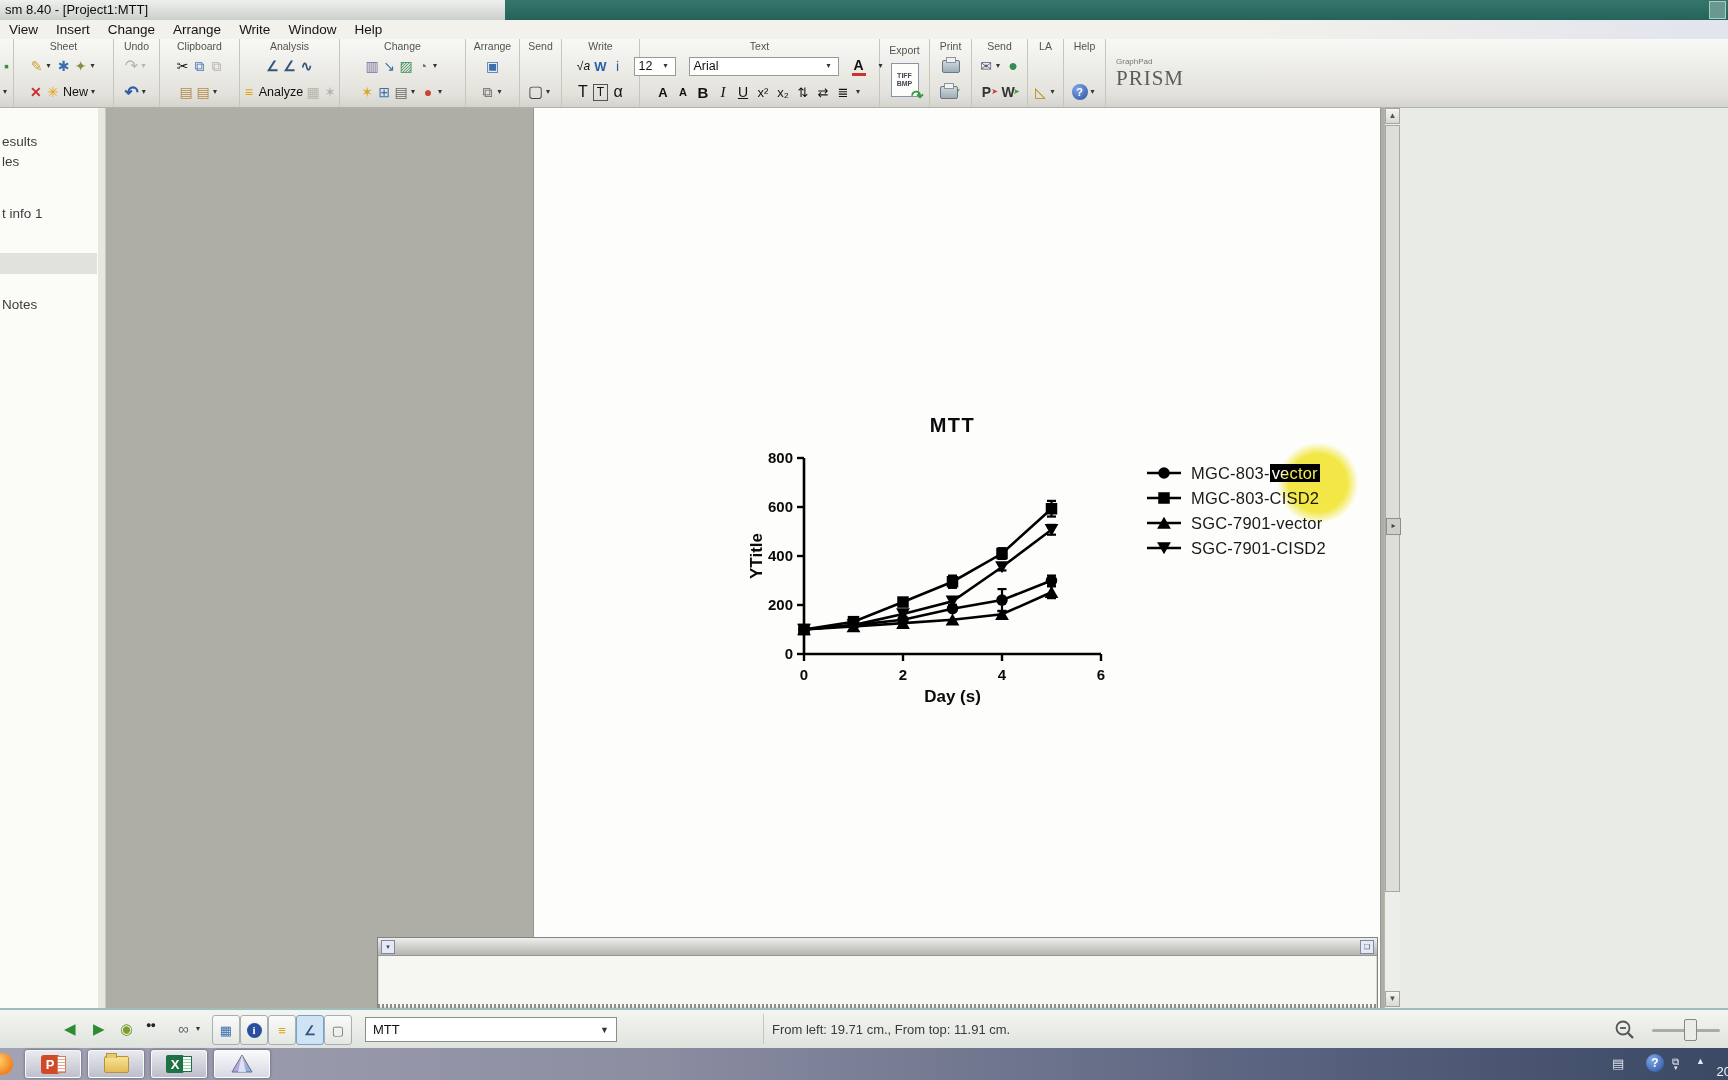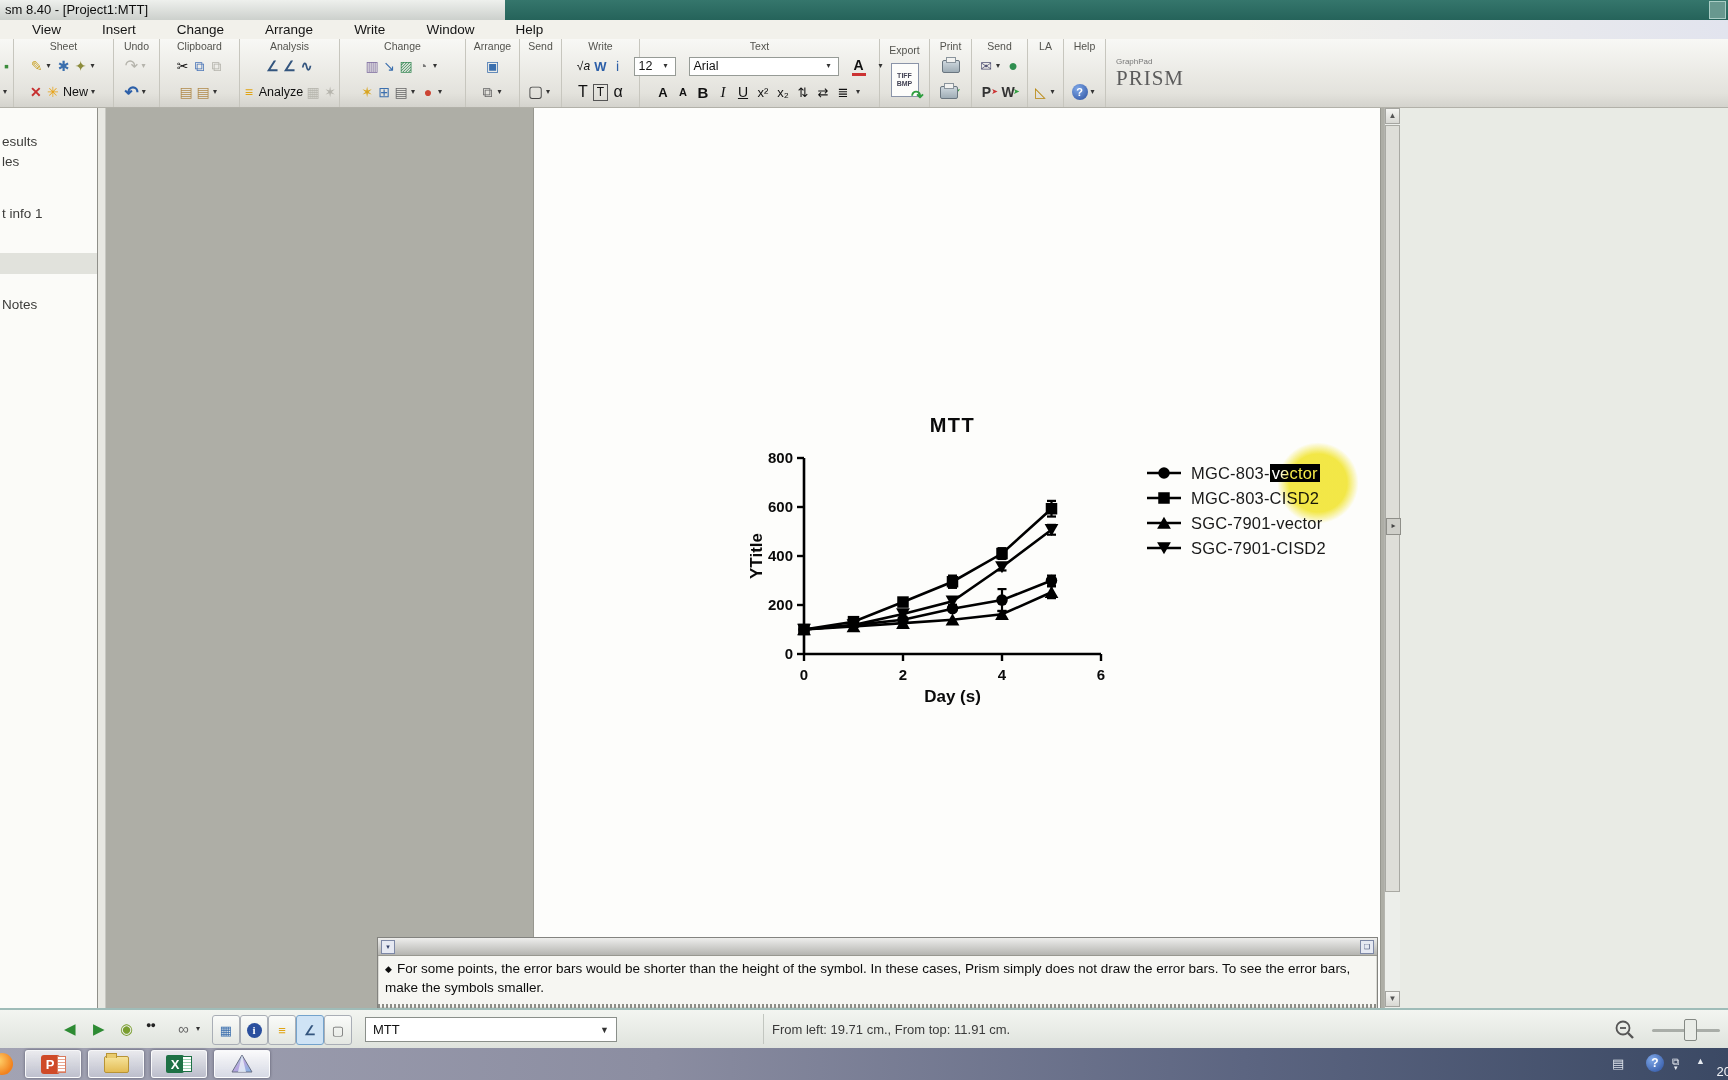--- a/index.html
+++ b/index.html
@@ -9,21 +9,21 @@
   #titlebar{position:absolute;left:0;top:0;width:1728px;height:20px;
     background:linear-gradient(#eef0ed,#ccd0cc);}
   #titlebar .title-text{position:absolute;left:5px;top:2px;font-size:13px;color:#0d0d0d;white-space:nowrap;}
   #titlebar-teal{position:absolute;left:505px;top:0;width:1223px;height:20px;
     background:linear-gradient(#35766c,#25635a);}
   #corner-box{position:absolute;right:2px;top:1px;width:15px;height:16px;background:#68988f;border:1px solid #a9cdc5;}
   
   #menubar{position:absolute;left:0;top:20px;width:1728px;height:19px;
     background:linear-gradient(90deg,#f2f1eb 72%,#e2e4ee);border-bottom:1px solid #d6d5cd;
     display:flex;align-items:center;font-size:13.5px;color:#141414;}
-  .menu-item{padding:0 9px;cursor:default;margin-left:23px;}
+  .menu-item{padding:0 9px;cursor:default;}
   
   #toolbar{position:absolute;left:0;top:39px;width:1728px;height:68px;
     background:linear-gradient(#f8f8f5,#e3e2dc 80%,#d4d3cd);border-bottom:1px solid #b2b1a9;
     display:flex;align-items:stretch;}
   .tgroup{border-right:1px solid #c7c6be;display:flex;flex-direction:column;align-items:center;padding-top:1px;box-sizing:border-box;flex:0 0 auto;}
   .tglabel{font-size:10.5px;color:#53534e;height:13px;line-height:13px;}
   .trow{display:flex;align-items:center;justify-content:center;gap:3px;height:26px;font-size:14px;line-height:1;}
   .ti{display:inline-flex;align-items:center;justify-content:center;min-width:14px;height:20px;}
   .caret{font-size:8px;color:#333;min-width:7px;}
   .dis{color:#b5b4ac;}
@@ -32,21 +32,21 @@
   .printer{width:16px;height:11px;background:linear-gradient(#cfd8de,#9fadb6);border:1px solid #6a7680;border-radius:2px;position:relative;}
   .printer::before{content:"";position:absolute;left:3px;top:-4px;width:8px;height:4px;background:#f2f2f0;border:1px solid #8a949c;}
   .doc-icon{width:26px;height:32px;background:#fdfdfb;border:1px solid #8a94a8;position:relative;
     font-size:7px;font-weight:bold;color:#445;display:flex;flex-direction:column;align-items:center;justify-content:center;line-height:8px;}
   .doc-icon .swoosh{position:absolute;right:-6px;bottom:-4px;color:#2f9e3f;font-size:15px;font-weight:bold;}
   #brand{display:flex;flex-direction:column;align-items:flex-start;justify-content:center;padding:2px 8px 0 10px;}
   #brand .b-small{font-size:8px;color:#777;}
   #brand .b-big{font-size:21px;color:#5c5c5c;letter-spacing:1px;font-family:"Liberation Serif",serif;}
   
   #main{position:absolute;left:0;top:108px;width:1728px;height:900px;background:#e9ebe5;}
-  #navigator{position:absolute;left:0;top:0;width:97px;height:900px;background:#fbfbf8;border-right:1px solid #8f8f89;}
+  #navigator{position:absolute;left:0;top:0;width:97px;height:900px;background:#fbfbf8;border-right:1px solid #8f8f89;padding-left:36px;}
   .nav-item{position:absolute;left:2px;font-size:13.5px;color:#3c3c3a;white-space:nowrap;}
   #nav-band{position:absolute;left:0;top:145px;width:97px;height:21px;background:#e1e2dc;}
   #nav-strip{position:absolute;left:98px;top:0;width:7px;height:900px;background:#e8e8e2;border-right:1px solid #c8c8c2;}
   #docarea{position:absolute;left:106px;top:0;width:1278px;height:900px;background:#aeaea6;}
   #page{position:absolute;left:533px;top:0;width:848px;height:900px;background:#fdfdfb;
     border-left:1px solid #97978f;border-right:1px solid #97978f;box-sizing:border-box;}
   
   #chart{position:absolute;left:690px;top:292px;width:680px;height:335px;}
   #chart-svg text.tick{font:700 15px "Liberation Sans",sans-serif;fill:#0a0a0a;}
   #chart-svg text.ctitle{font:700 20px "Liberation Sans",sans-serif;fill:#0a0a0a;letter-spacing:1.5px;}
@@ -462,21 +462,20 @@
       <span class="leg-label">SGC-7901-CISD2</span>
     </div>
     <div id="highlight-blob"></div>
   </div>
 
   <div id="msg">
     <div id="msg-title">
       <span class="msg-btn" style="left:3px">▾</span>
       <span class="msg-btn" style="right:3px">❑</span>
     </div>
-    <div id="msg-body"><span class="bullet">◆</span><span>For some points, the error bars would be shorter than the height of the symbol. In these cases, Prism simply does not draw the error bars. To see the error bars, make the symbols smaller.</span></div>
     <div id="msg-dots"></div>
   </div>
 
   <div id="vscroll">
     <div class="sb-arr" style="top:0">▲</div>
     <div id="vthumb"></div>
     <div id="vmarker">▸</div>
     <div class="sb-arr" style="top:883px">▼</div>
   </div>
 </div>

